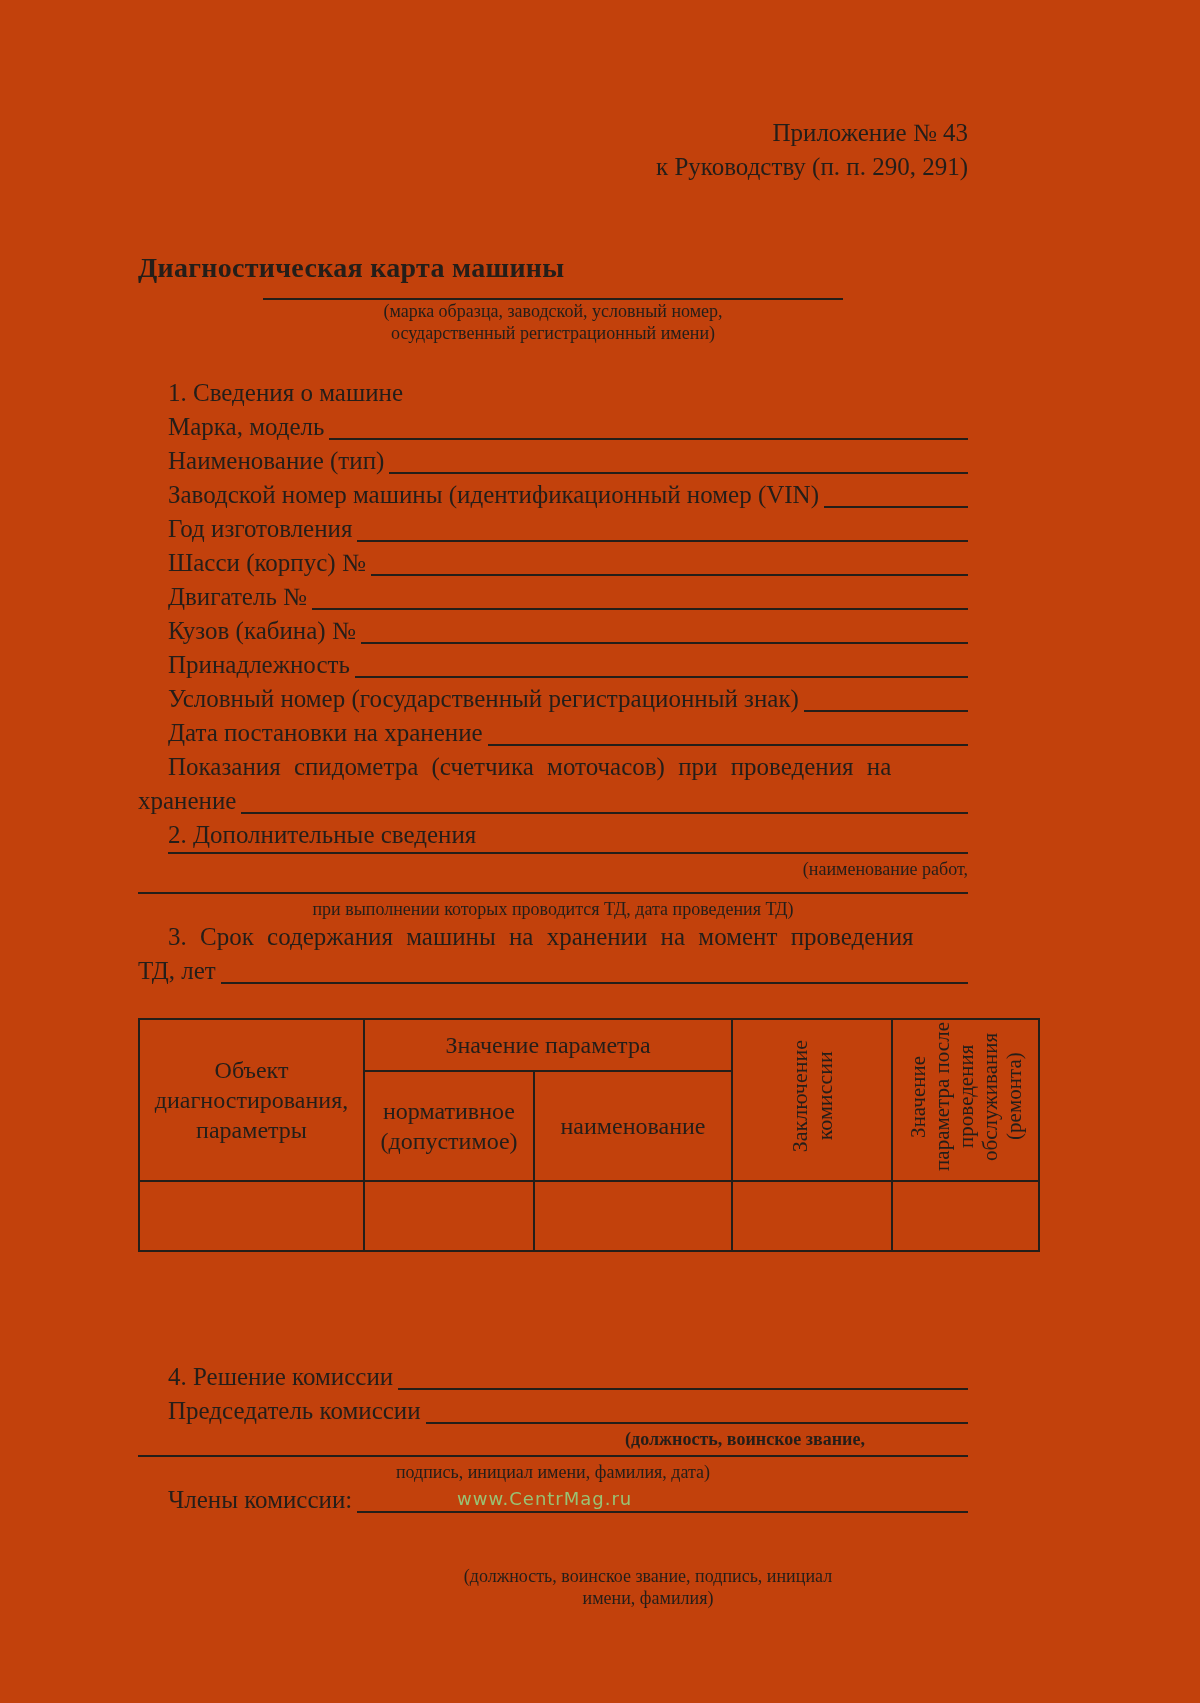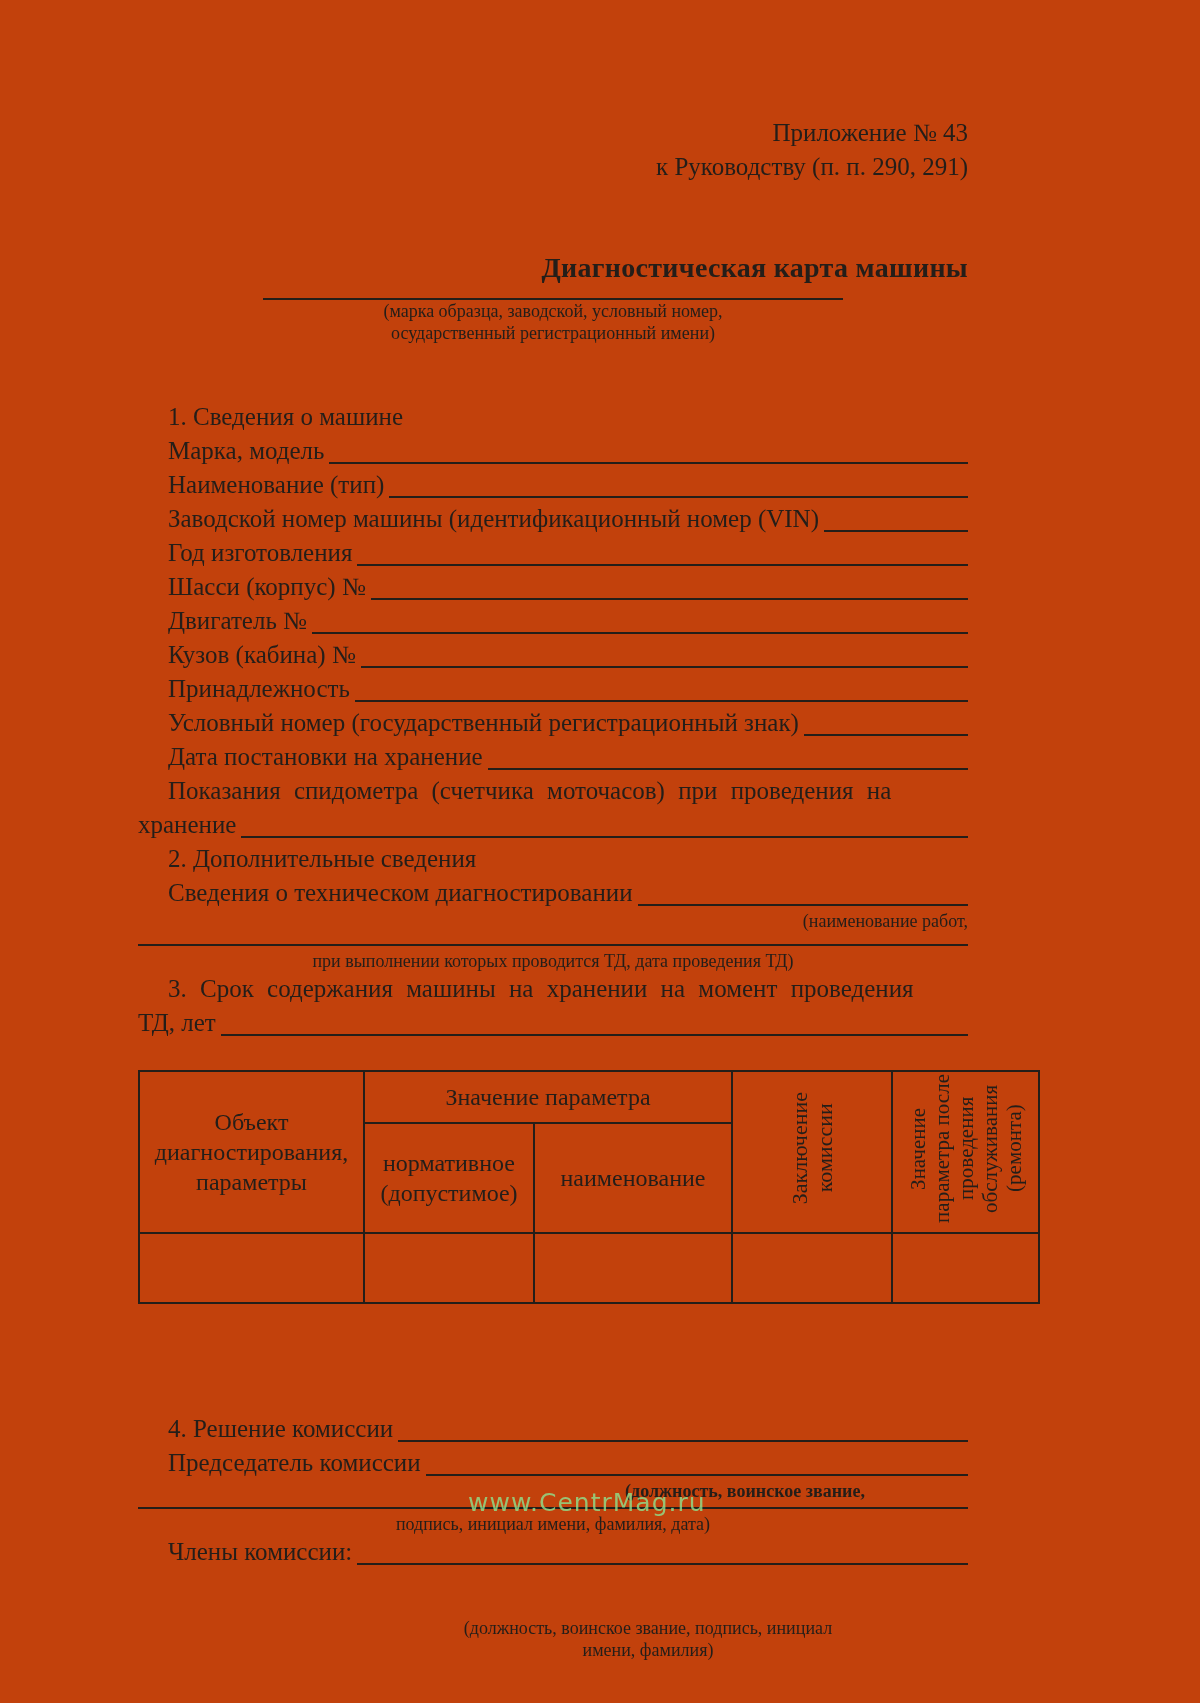--- a/index.html
+++ b/index.html
@@ -8,29 +8,29 @@
     width:1200px; height:1703px;
     background:#c2410c;
     font-family:"Liberation Serif", serif;
     color:#241e19;
     overflow:hidden;
   }
   .content { margin-left:138px; width:830px; }
 
   .apx { padding-top:116px; text-align:right; font-size:25px; line-height:34px; }
 
-  .title { margin:68px 0 0; text-align:right; font-size:28px; font-weight:bold; letter-spacing:0.3px; }
+  .title { margin:68px 0 0; text-align:left; font-size:28px; font-weight:bold; letter-spacing:0.3px; }
   .title-line { width:580px; margin:14px auto 0; border-bottom:2px solid #241e19; }
 
   .caption { font-size:18px; line-height:22px; }
   .center { text-align:center; }
   .right  { text-align:right; }
   .pre    { white-space:pre-line; }
 
-  .body { margin-top:56px; font-size:25px; line-height:34px; }
+  .body { margin-top:32px; font-size:25px; line-height:34px; }
   .line.indent { text-indent:30px; }
   .row { display:flex; }
   .row.indent { padding-left:30px; }
   .label { white-space:nowrap; padding-right:5px; }
   .fill { flex:1 1 auto; border-bottom:2px solid #241e19; margin-bottom:4px; }
   .jspread { word-spacing:7px; }
   .gap-top { margin-top:12px; }
   .gap5 { margin-top:5px; }
 
   table.diag { margin-top:30px; border-collapse:collapse; table-layout:fixed; width:900px; }
@@ -46,23 +46,23 @@
     font-size:22px; line-height:25px;
     white-space:pre-line;
   }
   .vert.small { font-size:21px; line-height:24px; }
 
   .sec4 { margin-top:108px; }
   .cap-chair { padding-left:384px; text-align:center;font-weight:bold; }
   .cap-members { padding-left:190px;margin-top:48px; }
 
   .watermark {
-    position:absolute; left:468px; top:1488px;
+    position:absolute; left:457px; top:1488px;
     font-family:"DejaVu Sans", sans-serif;
-    font-size:25px; letter-spacing:1px;
+    font-size:18px; letter-spacing:1px;
     color:#8fe38f; opacity:0.8;
   }
 </style>
 </head>
 <body>
 
 <div class="page">
   <div class="content">
 
     <div class="apx">
@@ -120,21 +120,20 @@
       </div>
 
       <div class="line indent jspread">Показания спидометра (счетчика моточасов) при проведения на</div>
       <div class="row">
         <span class="label">хранение</span>
         <span class="fill"></span>
       </div>
 
       <div class="line indent">2. Дополнительные сведения</div>
       <div class="row indent">
-        <span class="label">Сведения о техническом диагностировании</span>
         <span class="fill"></span>
       </div>
       <div class="caption right">(наименование работ,</div>
       <div class="row gap-top">
         <span class="fill"></span>
       </div>
       <div class="caption center">при выполнении которых проводится ТД, дата проведения ТД)</div>
 
       <div class="line indent jspread">3. Срок содержания машины на хранении на момент проведения</div>
       <div class="row">

